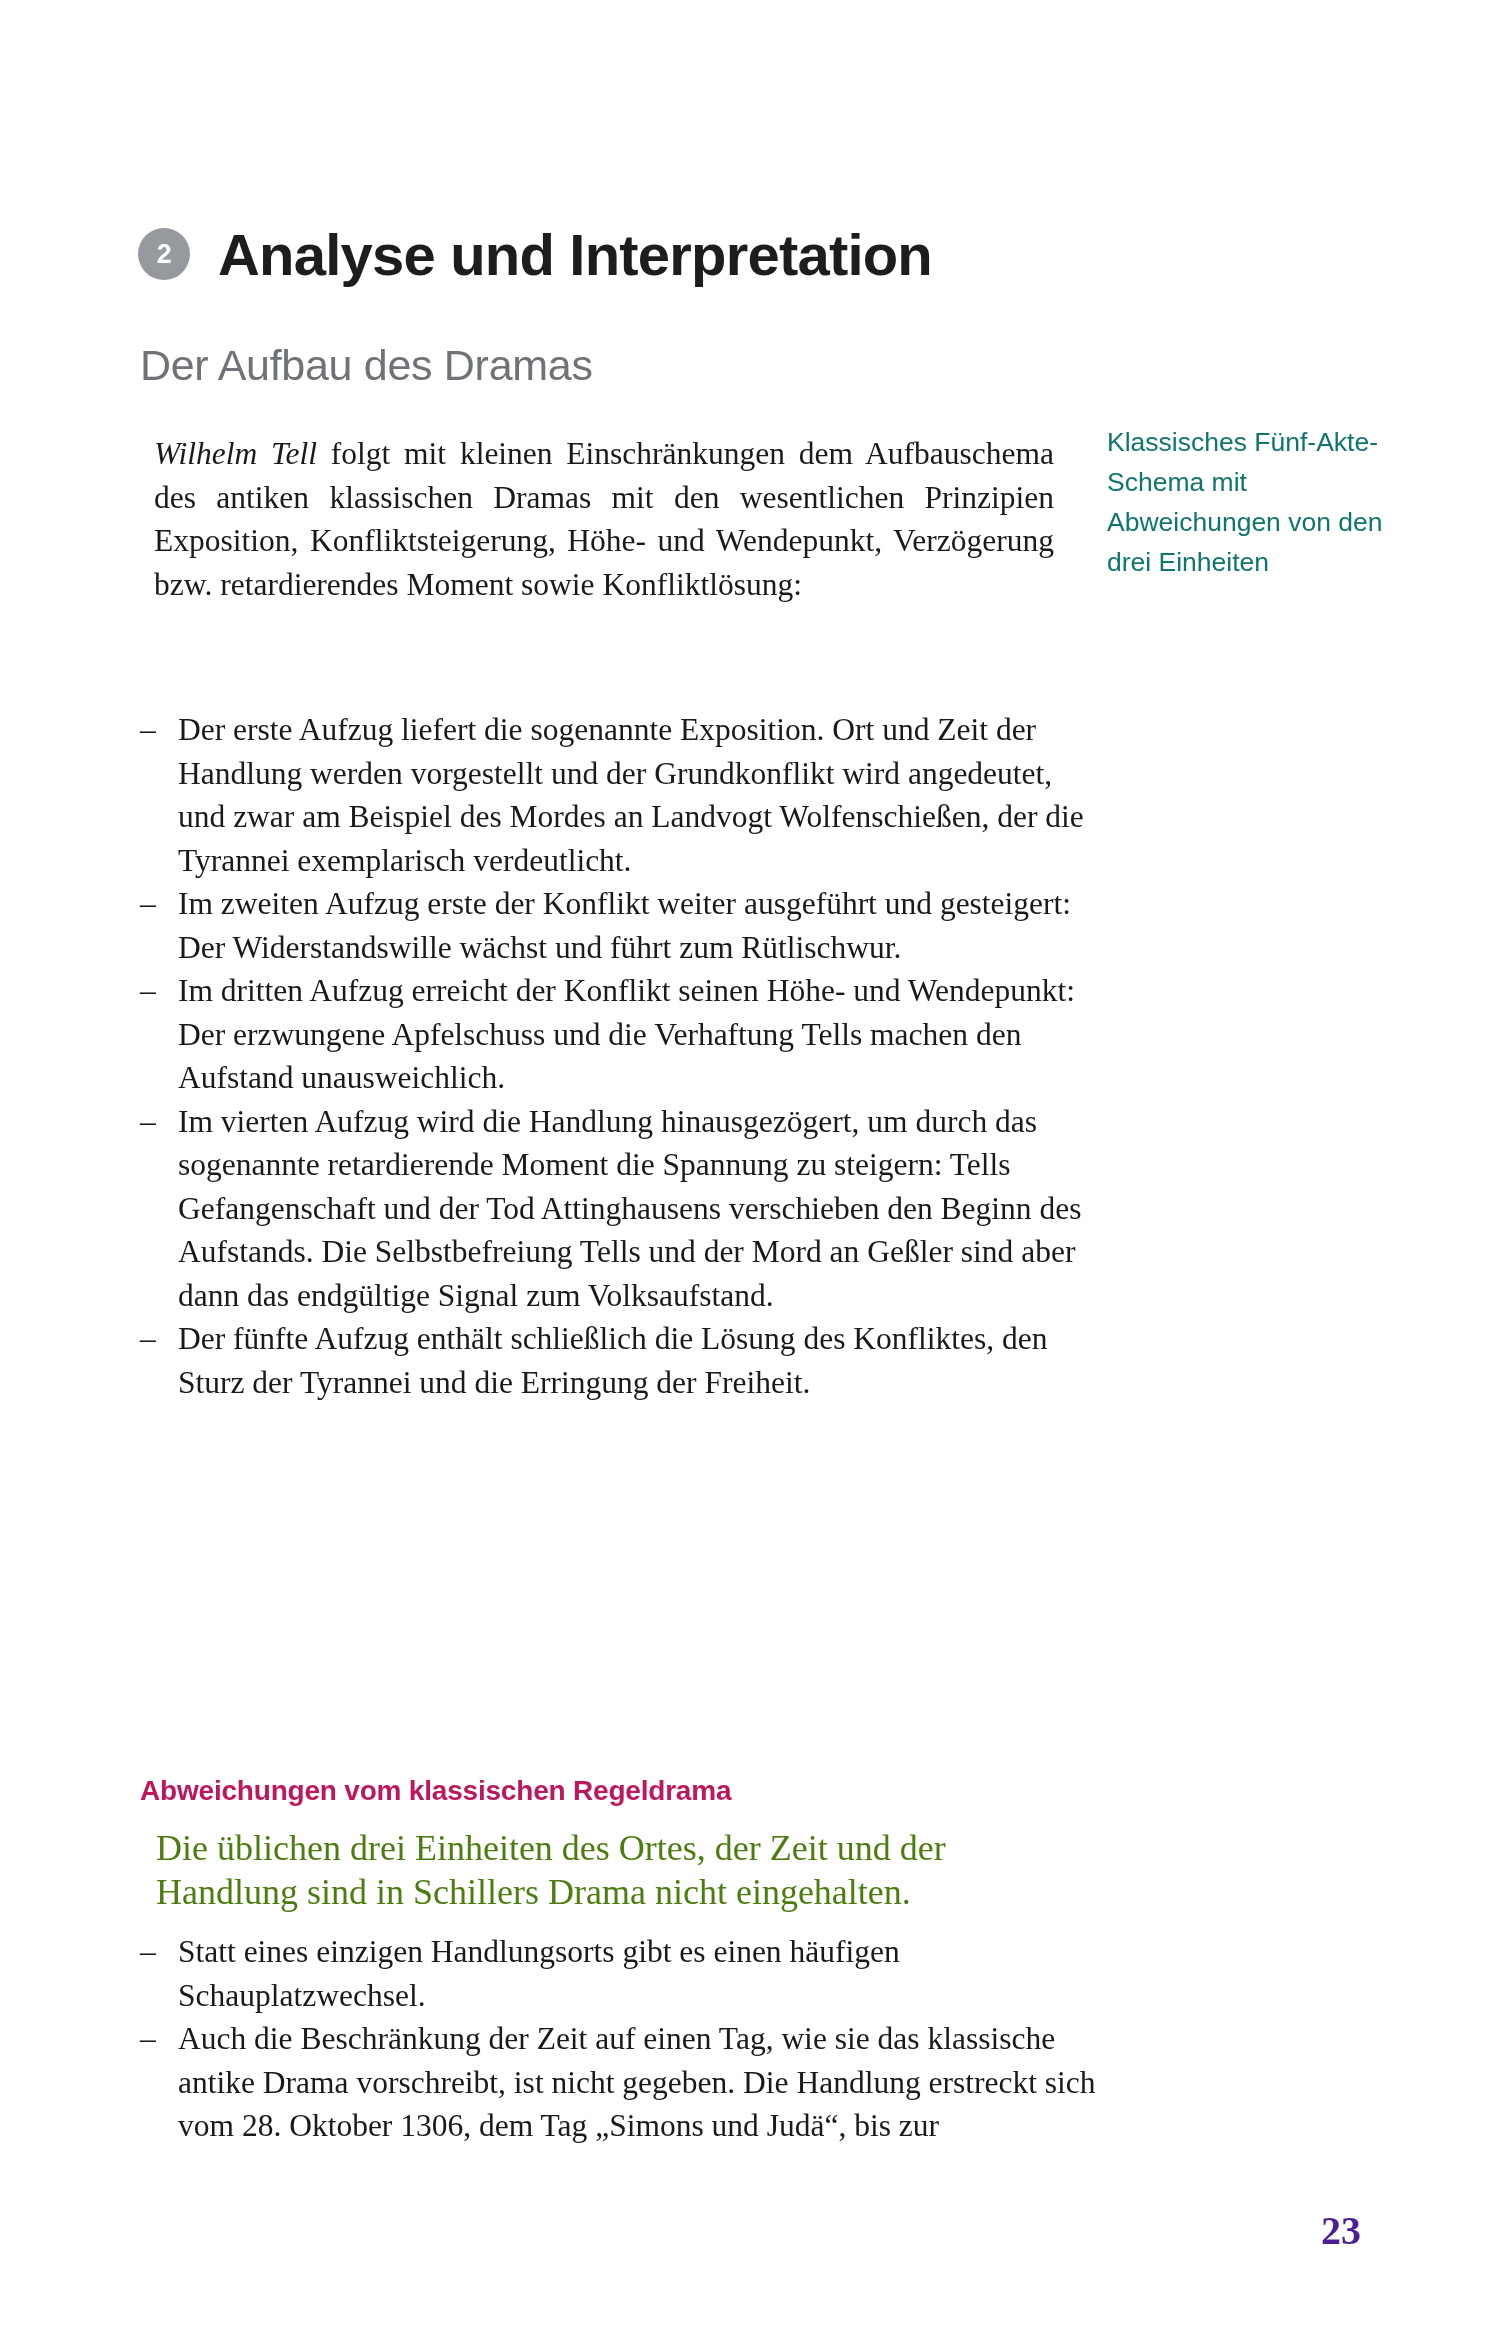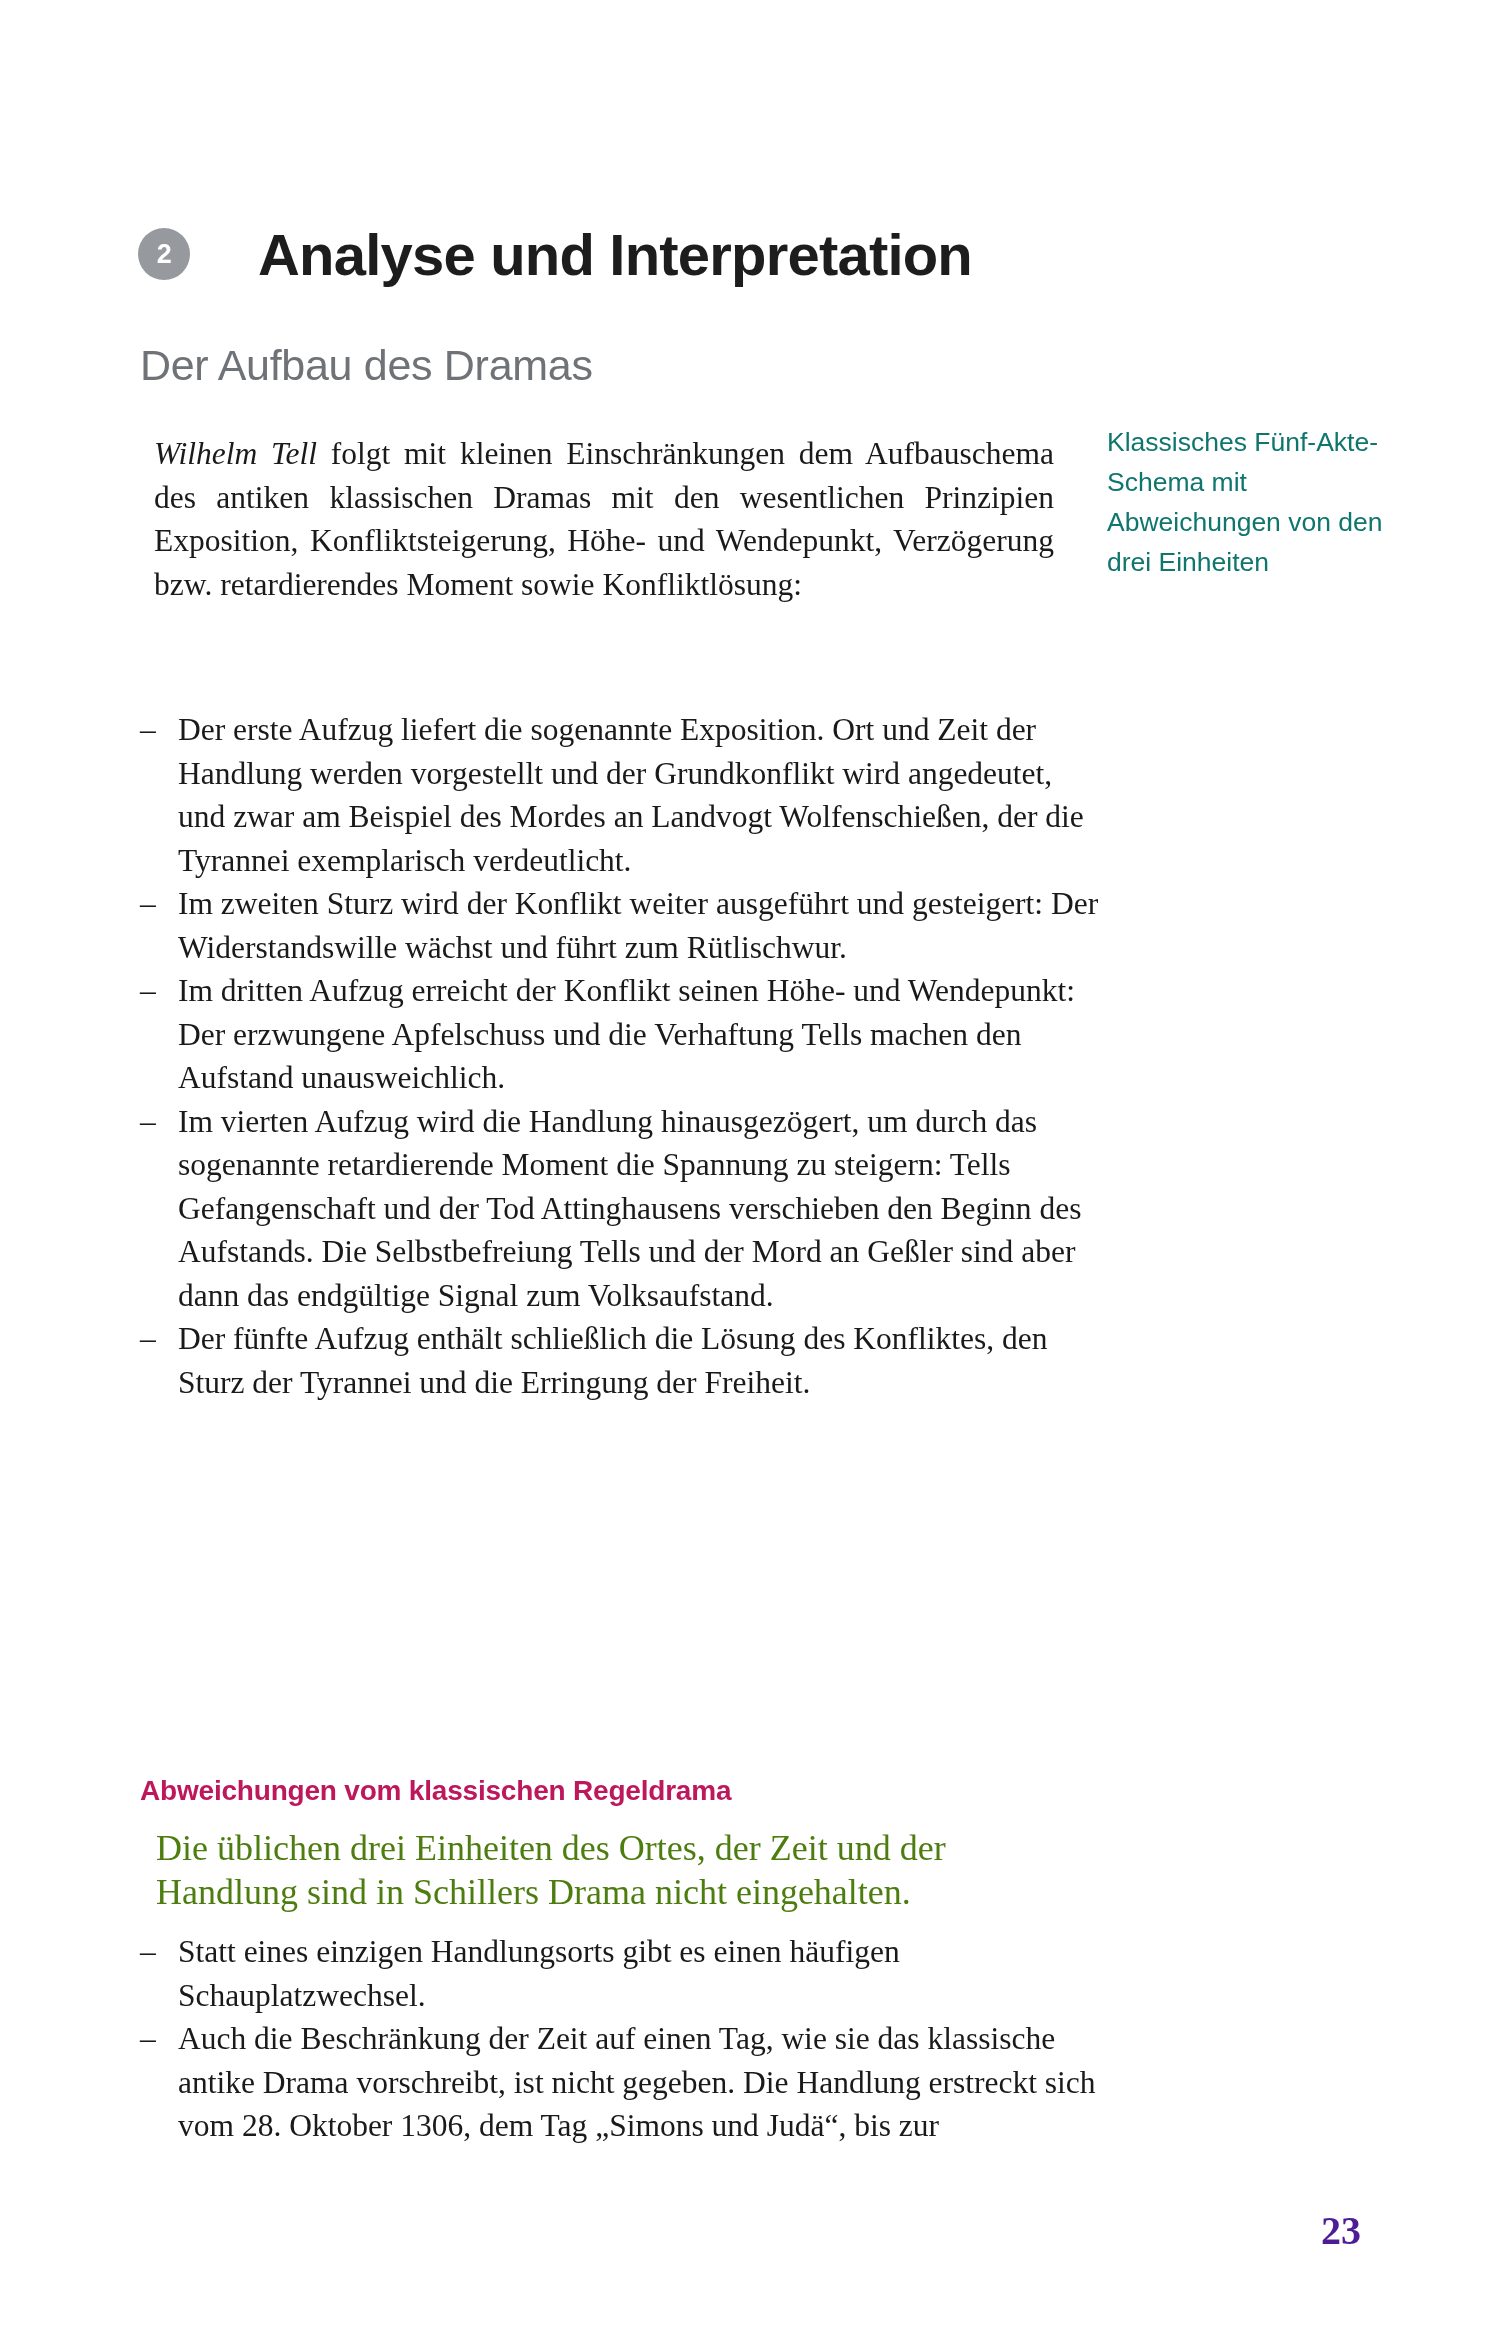--- a/index.html
+++ b/index.html
@@ -43,21 +43,20 @@
     flex: 0 0 auto;
     letter-spacing: -0.5px;
   }
   .chapter-title {
     font-family: "Liberation Sans", sans-serif;
     font-weight: bold;
     font-size: 58px;
     color: #1d1d1d;
     letter-spacing: -0.8px;
     white-space: nowrap;
-    margin-left: 40px;
   }
 
   
   .section-subtitle {
     position: absolute;
     left: 140px;
     top: 305px;
     font-family: "Liberation Sans", sans-serif;
     font-weight: normal;
     font-size: 43px;
@@ -182,21 +181,21 @@
   <aside class="margin-note">Klassisches Fünf-Akte-Schema mit Abweichungen von den drei Einheiten</aside>
 
   <div class="list-block-primary">
     <ul class="dash-list">
       <li>
         <span class="dash-marker">–</span>
         <span>Der erste Aufzug liefert die sogenannte Exposition. Ort und Zeit der Handlung werden vorgestellt und der Grundkonflikt wird angedeutet, und zwar am Beispiel des Mordes an Landvogt Wolfenschießen, der die Tyrannei exemplarisch verdeutlicht.</span>
       </li>
       <li>
         <span class="dash-marker">–</span>
-        <span>Im zweiten Sturz wird der Konflikt weiter ausgeführt und gesteigert: Der Widerstandswille wächst und führt zum Rütlischwur.</span>
+        <span>Im zweiten Aufzug erste der Konflikt weiter ausgeführt und gesteigert: Der Widerstandswille wächst und führt zum Rütlischwur.</span>
       </li>
       <li>
         <span class="dash-marker">–</span>
         <span>Im dritten Aufzug erreicht der Konflikt seinen Höhe- und Wendepunkt: Der erzwungene Apfelschuss und die Verhaftung Tells machen den Aufstand unausweichlich.</span>
       </li>
       <li>
         <span class="dash-marker">–</span>
         <span>Im vierten Aufzug wird die Handlung hinausgezögert, um durch das sogenannte retardierende Moment die Spannung zu steigern: Tells Gefangenschaft und der Tod Attinghausens verschieben den Beginn des Aufstands. Die Selbstbefreiung Tells und der Mord an Geßler sind aber dann das endgültige Signal zum Volksaufstand.</span>
       </li>
       <li>

